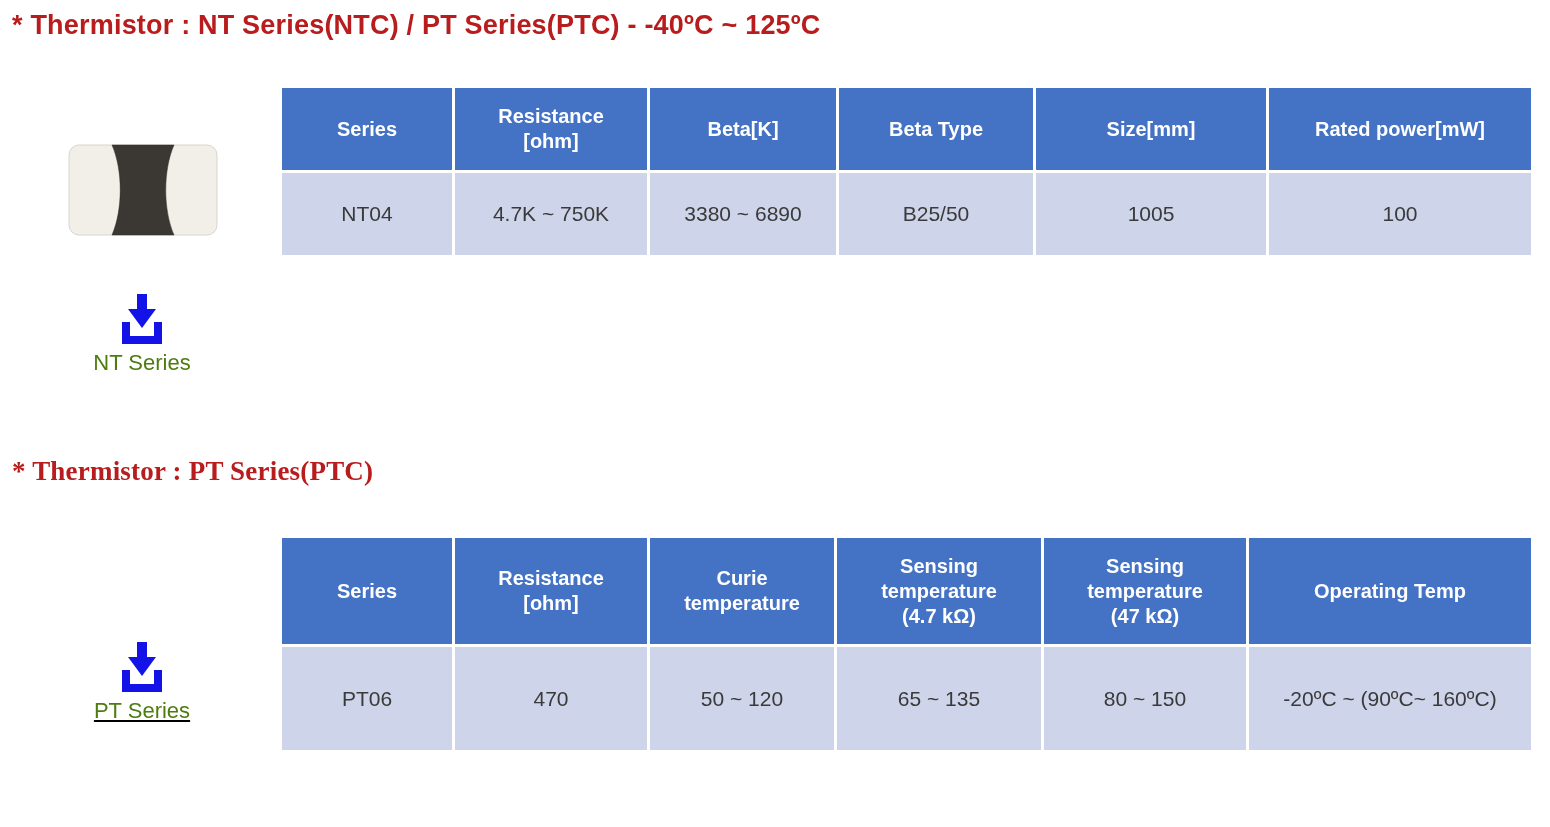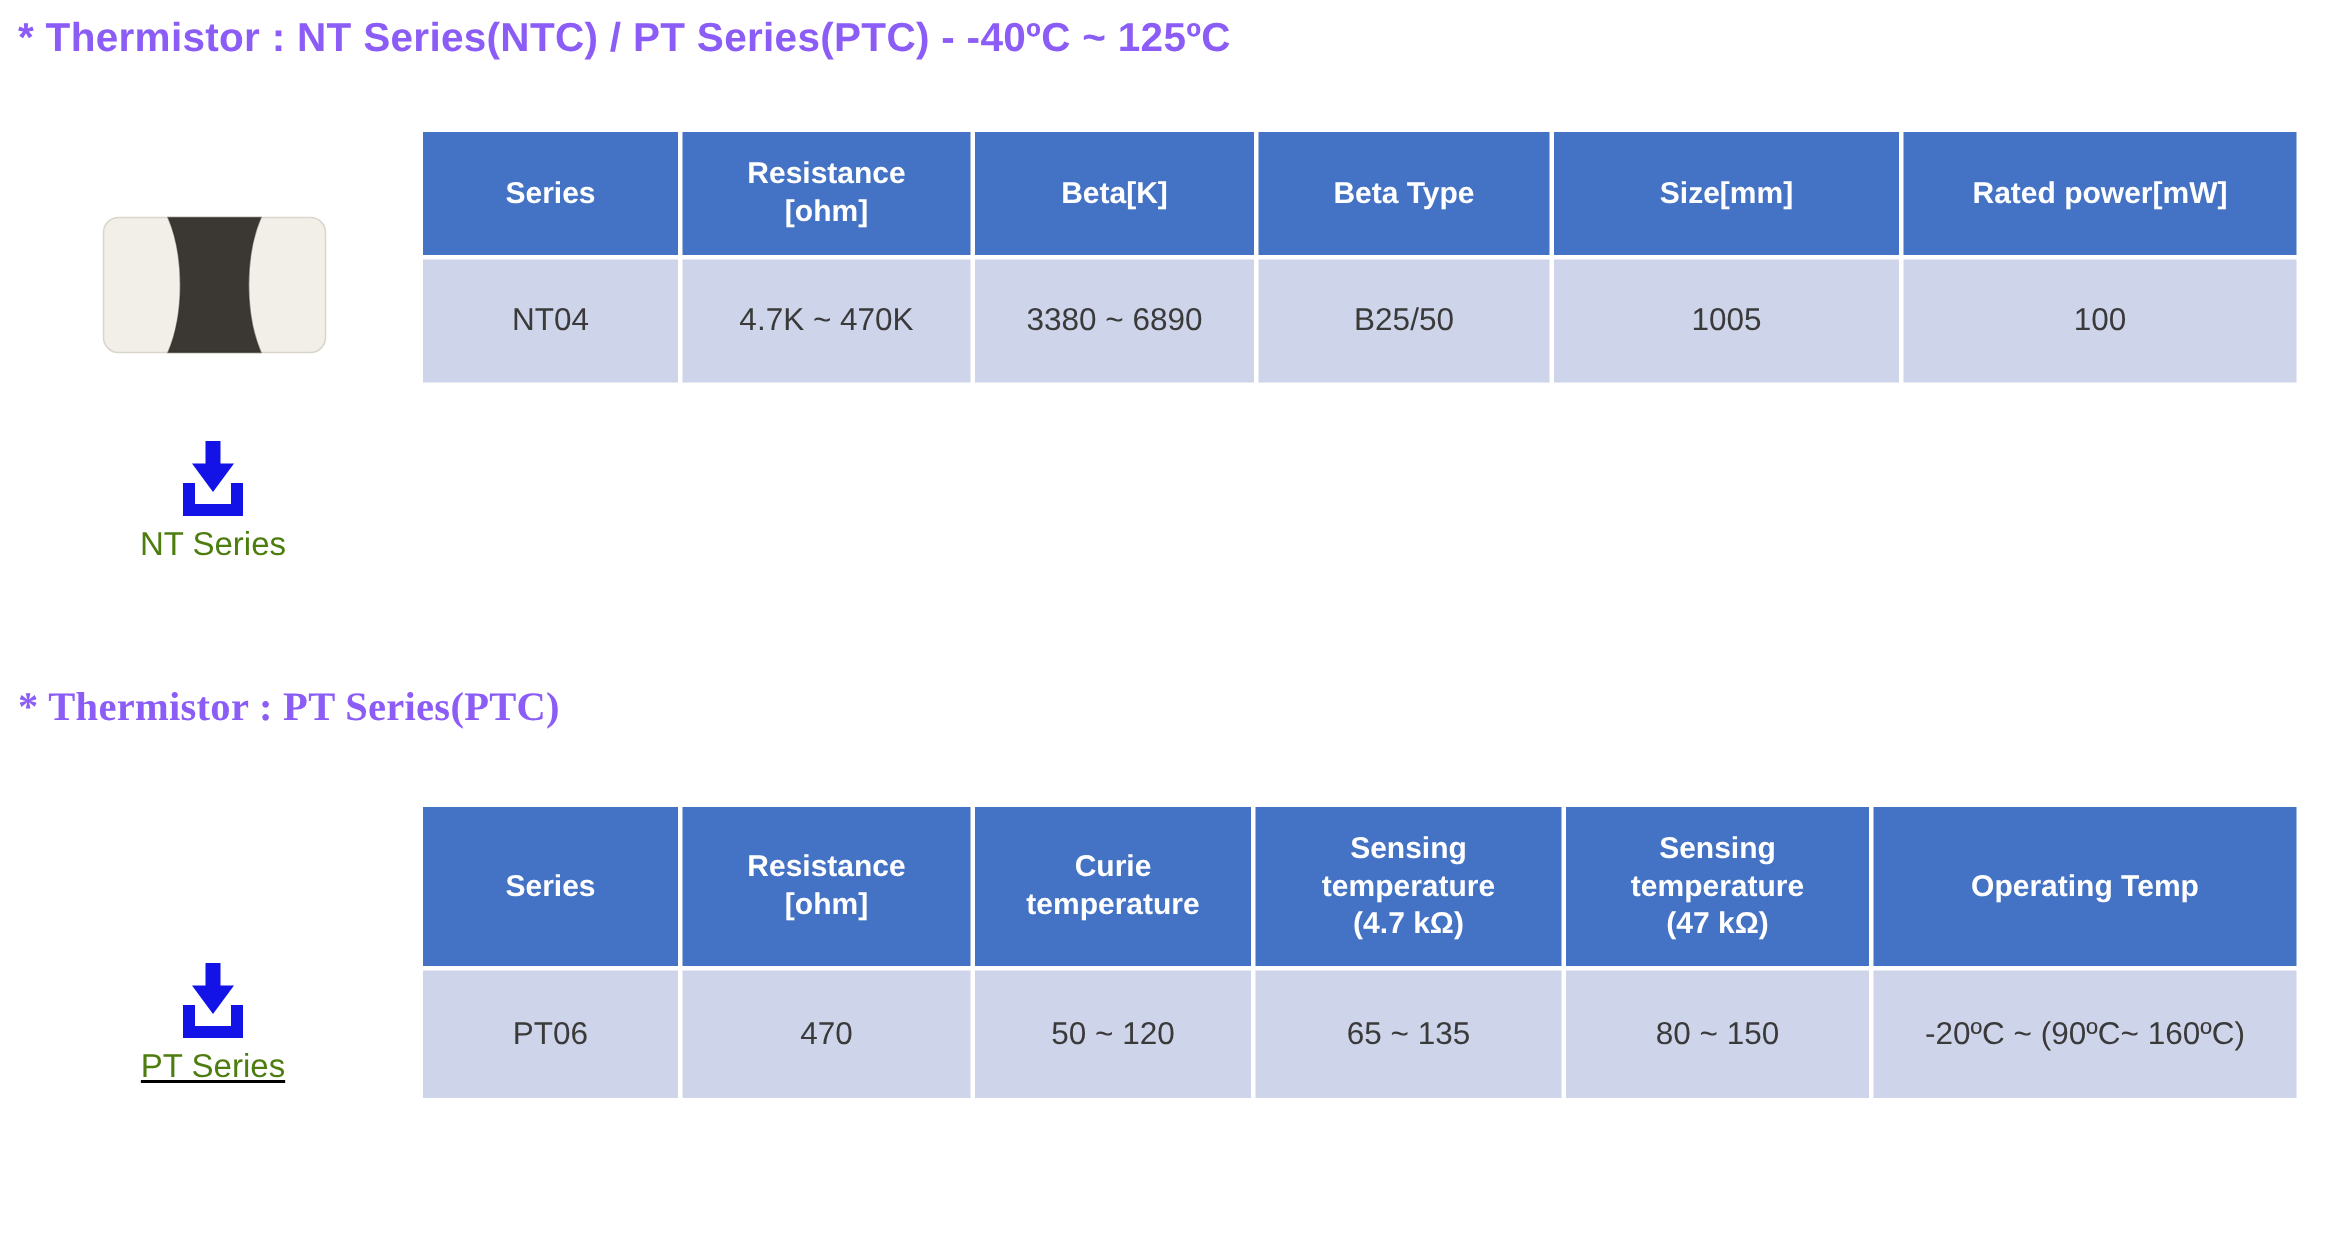--- a/index.html
+++ b/index.html
@@ -1,21 +1,21 @@
 <!DOCTYPE html>
 <html><head>
 <meta charset="utf-8">
 <style>
   html,body{margin:0;padding:0;}
   body{
     width:1550px;height:827px;position:relative;background:#ffffff;
     font-family:"Liberation Sans",sans-serif;overflow:hidden;
   }
   .section-title{
-    position:absolute;left:12px;color:#8b5cf6;font-weight:bold;
+    position:absolute;left:12px;color:#b91c1c;font-weight:bold;
     font-size:27px;letter-spacing:0.2px;white-space:nowrap;
   }
   #title-ntc{top:10px;}
   #title-ptc{top:456px;font-family:Liberation Serif, serif;}
 
   table.spec{
     position:absolute;left:279px;border-collapse:separate;border-spacing:3px;
     table-layout:fixed;
   }
   #table-ntc{top:85px;}
@@ -27,21 +27,21 @@
   }
   table.spec td{
     font-size:21px;color:#3a3a3a;text-align:center;vertical-align:middle;
     padding:0 20px;
   }
   tr.band-dark td{background:#ced4e9;}
   tr.band-light td{background:#e9ebf5;}
   #table-ntc th{height:82px;}
   #table-ntc td{height:82px;}
   #table-ptc th{height:106px;}
-  #table-ptc td{height:85px;}
+  #table-ptc td{height:103px;}
 
   .chip-photo{position:absolute;left:68px;top:144px;width:150px;height:92px;}
   .download-block{position:absolute;width:180px;left:52px;text-align:center;cursor:pointer;}
   #nt-download{top:292px;}
   #pt-download{top:640px;text-decoration:underline;}
   .download-block svg{width:50px;height:54px;display:block;margin:0 auto;}
   .download-label{font-size:22px;color:#4d7c0f;margin-top:4px;white-space:nowrap;}
 </style>
 </head>
 <body>
@@ -81,21 +81,21 @@
 [ohm]</th>
       <th>Beta[K]</th>
       <th>Beta Type</th>
       <th>Size[mm]</th>
       <th>Rated power[mW]</th>
     </tr>
   </thead>
   <tbody>
     <tr class="band-dark">
       <td>NT04</td>
-      <td>4.7K ~ 470K</td>
+      <td>4.7K ~ 750K</td>
       <td>3380 ~ 6890</td>
       <td>B25/50</td>
       <td>1005</td>
       <td>100</td>
     </tr>
   </tbody>
 </table>
 
 <div id="title-ptc" class="section-title">* Thermistor : PT Series(PTC)</div>
 

